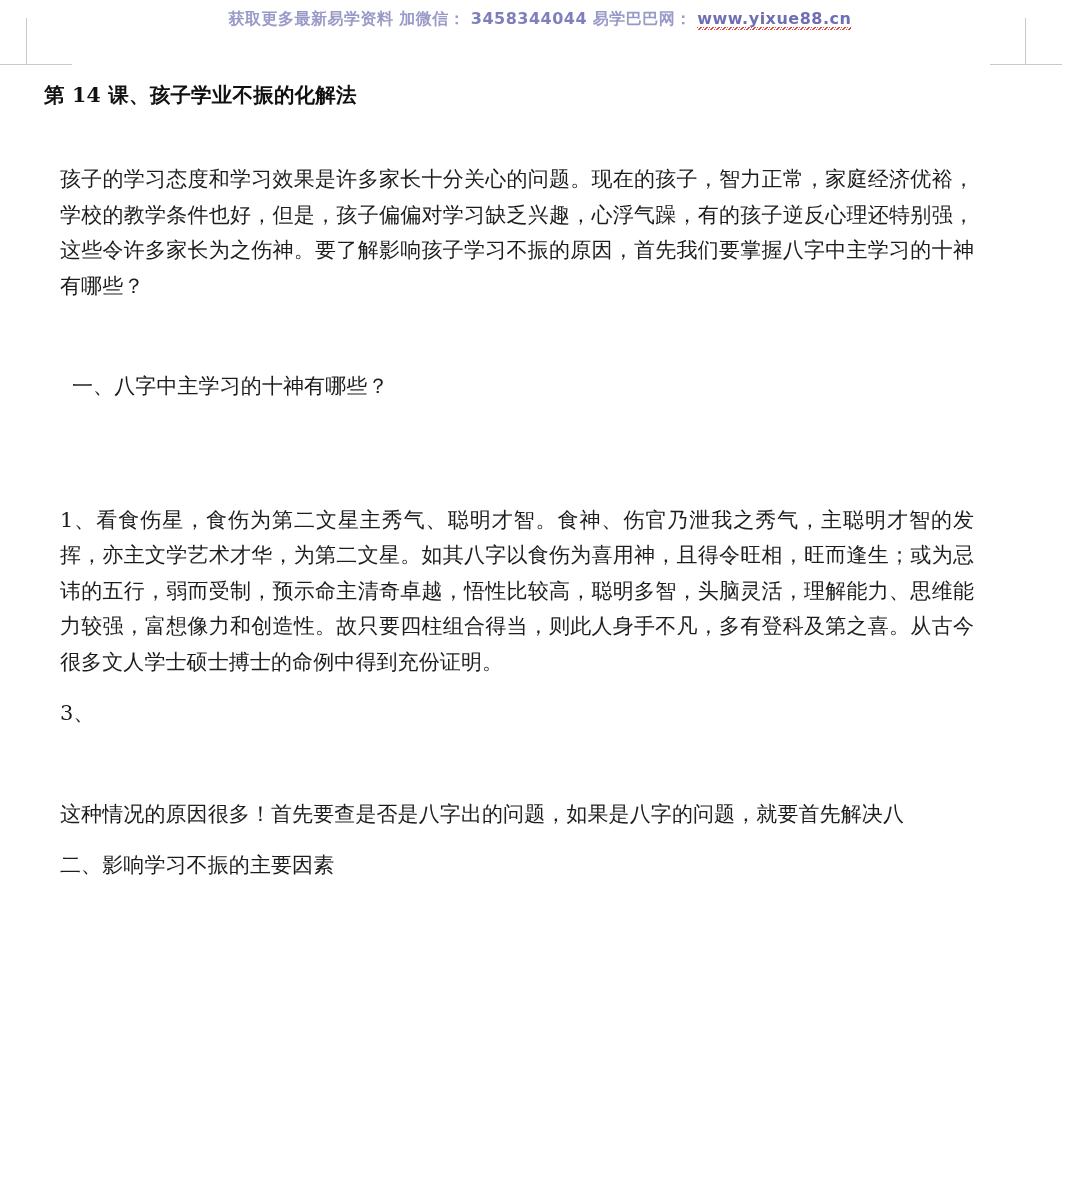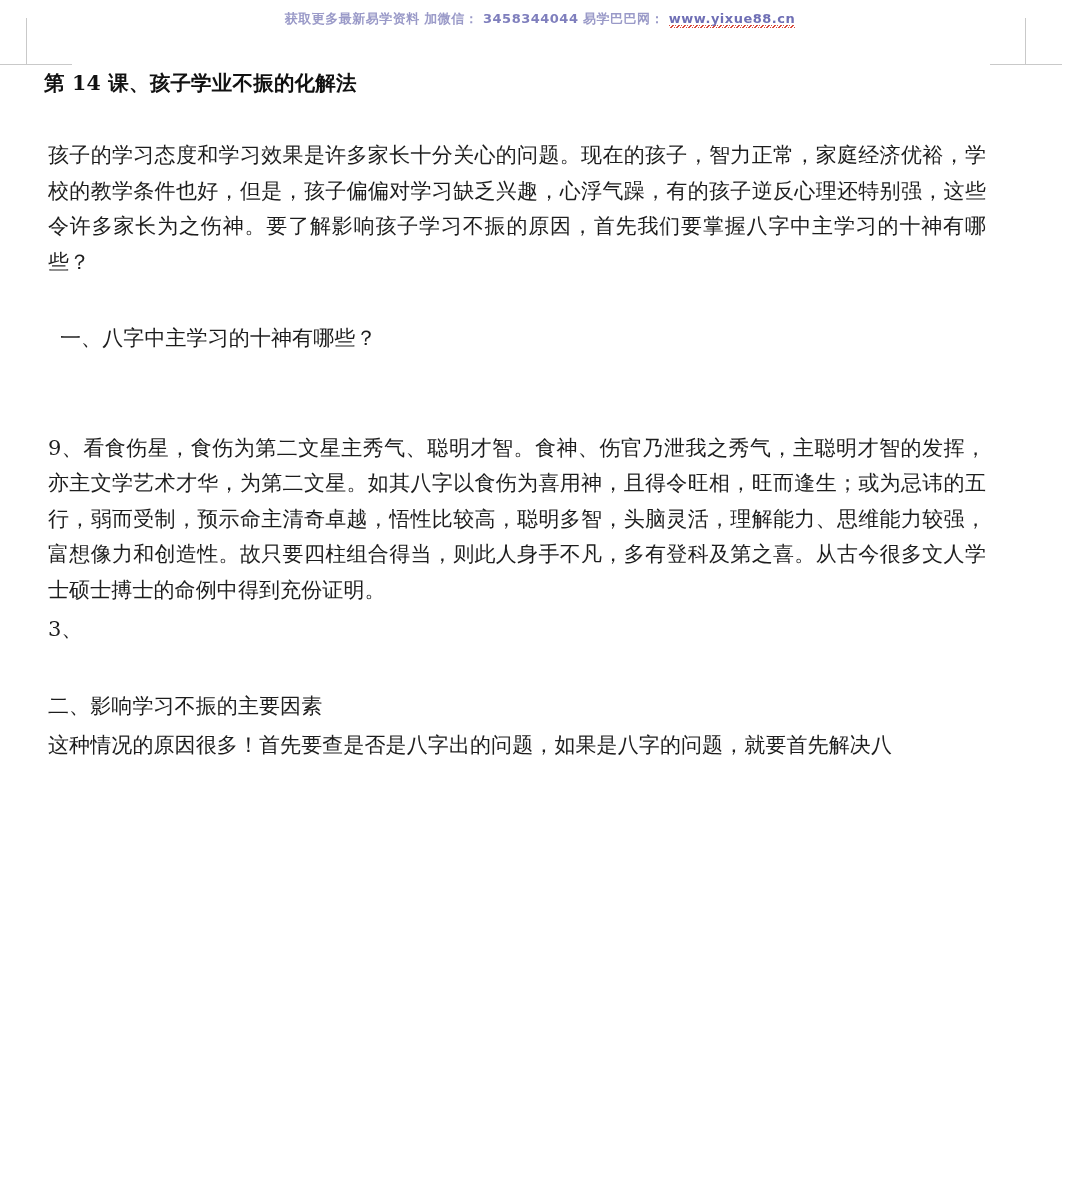--- a/index.html
+++ b/index.html
@@ -46,21 +46,21 @@
   .crop-tr::after  { right: 0;  top: 46px; width: 72px; height: 1px; }
 
   
   .wm-header {
     position: absolute;
     top: 8px;
     left: 0;
     right: 0;
     text-align: center;
     font-family: "DejaVu Sans", "Liberation Sans", sans-serif;
-    font-size: 13px;
+    font-size: 16px;
     line-height: 22px;
     letter-spacing: 0.5px;
     white-space: nowrap;
     user-select: none;
   }
   .wm-cn {
     color: #9a9ac8;
     font-weight: 600;
   }
   .wm-num {
@@ -86,29 +86,29 @@
   .doc-body {
     position: absolute;
     left: 44px;
     top: 66px;
     width: 946px;
   }
 
   .doc-title {
     font-size: 20.5px;
     line-height: 34px;
-    margin: 0 0 0 0;
+    margin: 12px 0 0 0;
     letter-spacing: 0.2px;
     color: #111111;
   }
 
   p.para {
     font-size: 21px;
     line-height: 35.5px;
-    margin: 4px;
+    margin: 16px;
     text-align: justify;
     text-justify: inter-ideograph;
     letter-spacing: 0.1px;
     color: #1d1d1d;
   }
 
   .spacer-lg { height: 34px; }
   .spacer-md { height: 33px; }
 
   .heading-indent { text-indent: 12px; }
@@ -140,25 +140,25 @@
     <div class="spacer-md"></div>
 
     <p class="para heading-indent">一、八字中主学习的十神有哪些？</p>
 
 
     <div class="spacer-md"></div>
 
 
     <div class="spacer-md"></div>
 
-    <p class="para">9、看食伤星，食伤为第二文星主秀气、聪明才智。食神、伤官乃泄我之秀气，主聪明才智的发挥，亦主文学艺术才华，为第二文星。如其八字以食伤为喜用神，且得令旺相，旺而逢生；或为忌讳的五行，弱而受制，预示命主清奇卓越，悟性比较高，聪明多智，头脑灵活，理解能力、思维能力较强，富想像力和创造性。故只要四柱组合得当，则此人身手不凡，多有登科及第之喜。从古今很多文人学士硕士搏士的命例中得到充份证明。</p>
+    <p class="para">1、看食伤星，食伤为第二文星主秀气、聪明才智。食神、伤官乃泄我之秀气，主聪明才智的发挥，亦主文学艺术才华，为第二文星。如其八字以食伤为喜用神，且得令旺相，旺而逢生；或为忌讳的五行，弱而受制，预示命主清奇卓越，悟性比较高，聪明多智，头脑灵活，理解能力、思维能力较强，富想像力和创造性。故只要四柱组合得当，则此人身手不凡，多有登科及第之喜。从古今很多文人学士硕士搏士的命例中得到充份证明。</p>
 
     <p class="para">3、</p>
 
 
     <div class="spacer-md"></div>
 
+    <p class="para">这种情况的原因很多！首先要查是否是八字出的问题，如果是八字的问题，就要首先解决八</p>
+
     <p class="para">二、影响学习不振的主要因素</p>
-
-    <p class="para">这种情况的原因很多！首先要查是否是八字出的问题，如果是八字的问题，就要首先解决八</p>
 
   </div>
 </div>
 
 </body></html>

